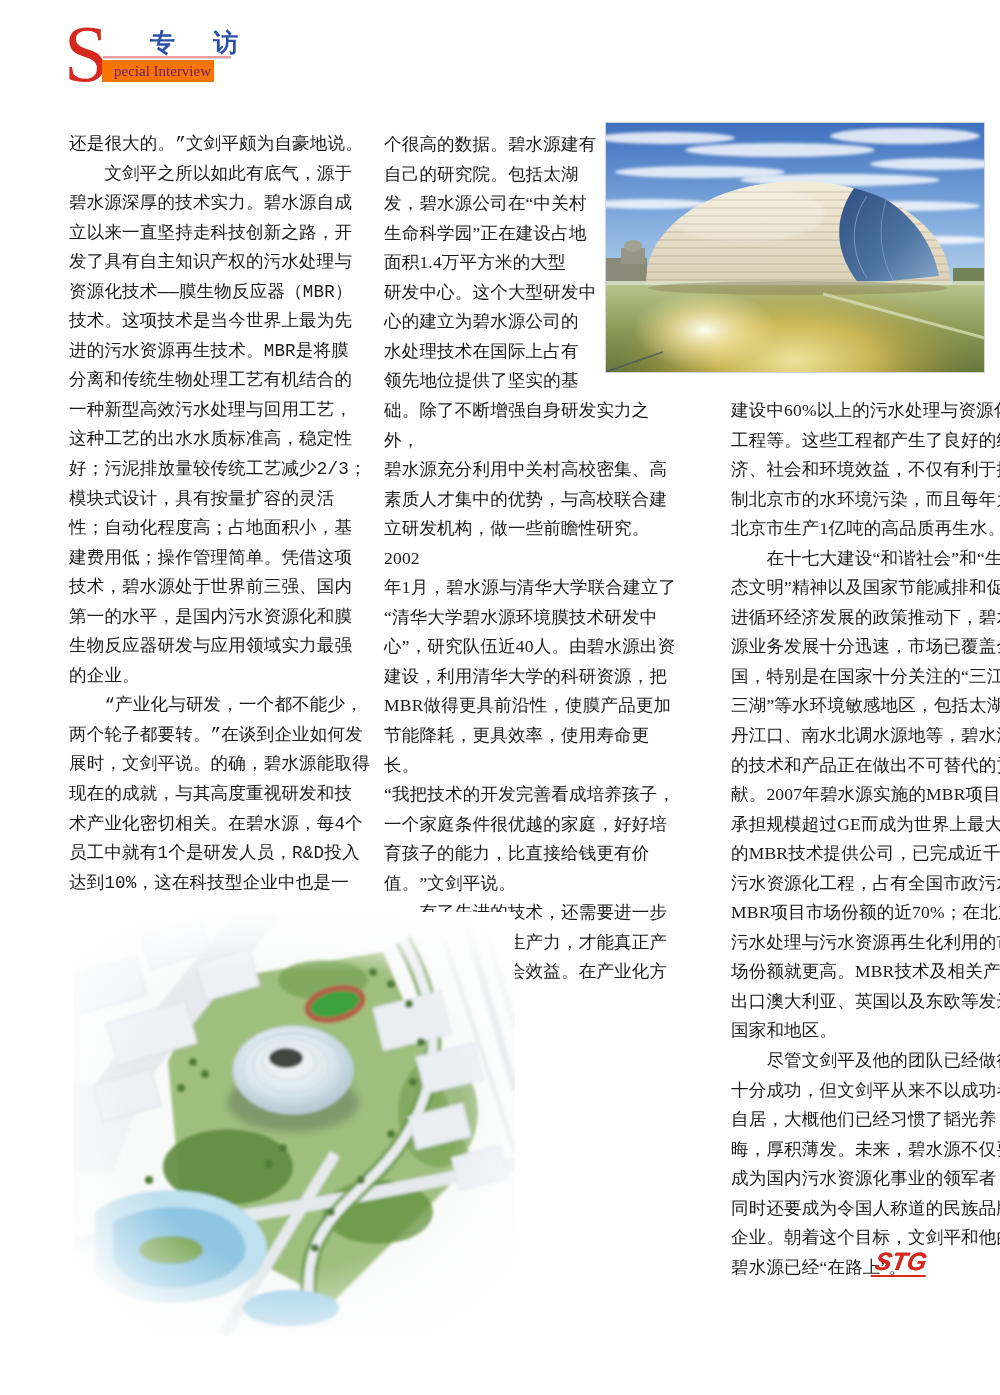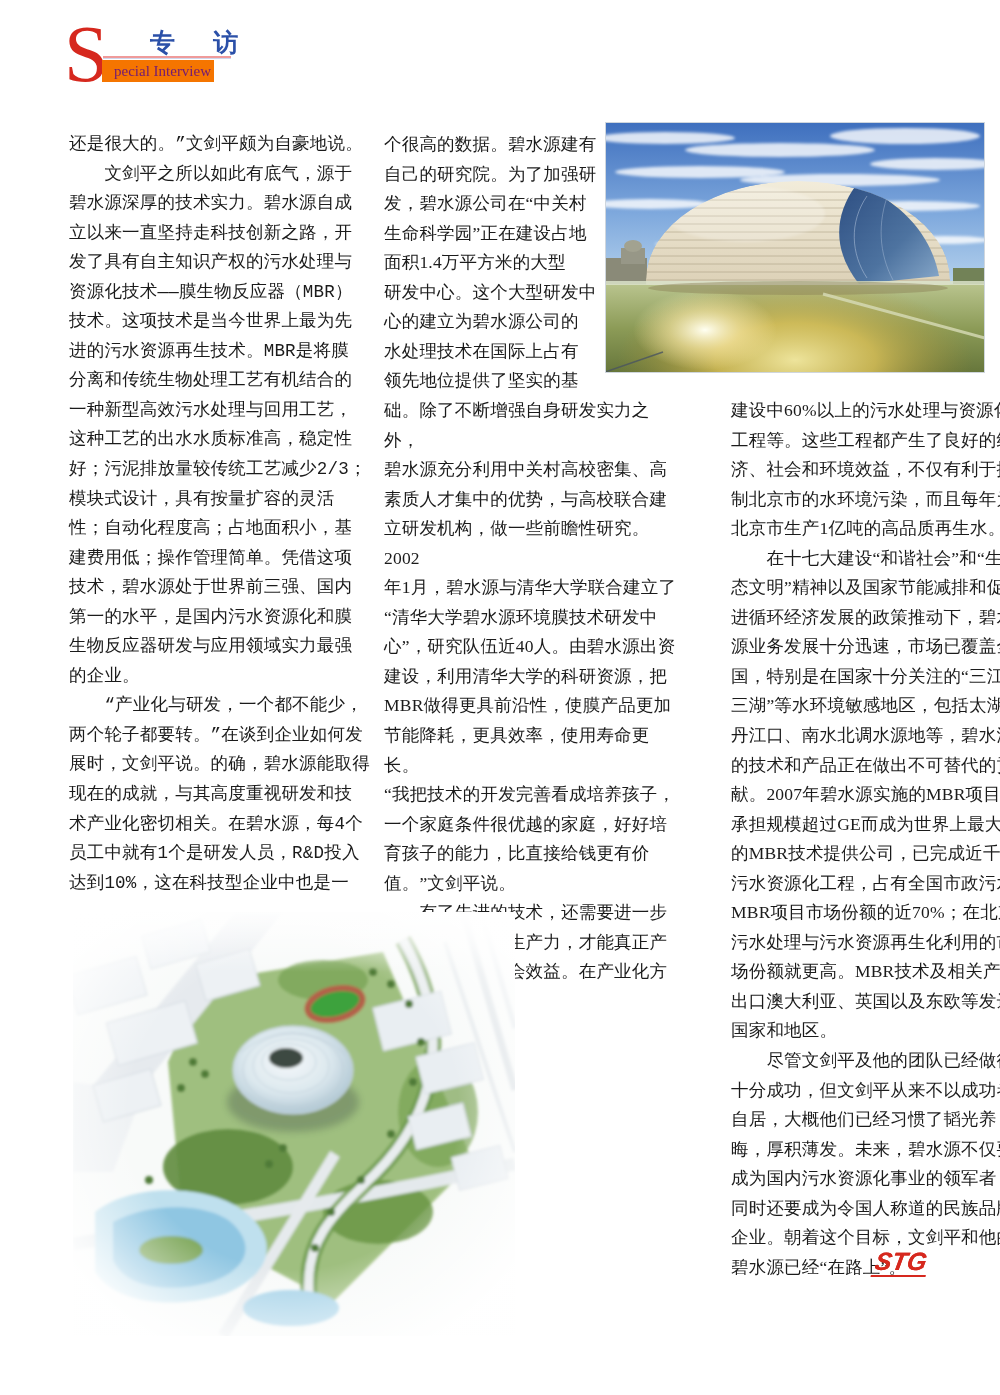--- a/index.html
+++ b/index.html
@@ -91,21 +91,21 @@
 生物反应器研发与应用领域实力最强
 的企业。
 　　“产业化与研发，一个都不能少，
 两个轮子都要转。”在谈到企业如何发
 展时，文剑平说。的确，碧水源能取得
 现在的成就，与其高度重视研发和技
 术产业化密切相关。在碧水源，每4个
 员工中就有1个是研发人员，R&amp;D投入
 达到10%，这在科技型企业中也是一</div>
   <div class="textblock col2-top">个很高的数据。碧水源建有
-自己的研究院。为了加强研
+自己的研究院。包括太湖
 发，碧水源公司在“中关村
 生命科学园”正在建设占地
 面积1.4万平方米的大型
 研发中心。这个大型研发中
 心的建立为碧水源公司的
 水处理技术在国际上占有
 领先地位提供了坚实的基</div>
   <div class="textblock col2-mid">础。除了不断增强自身研发实力之外，
 碧水源充分利用中关村高校密集、高
 素质人才集中的优势，与高校联合建

